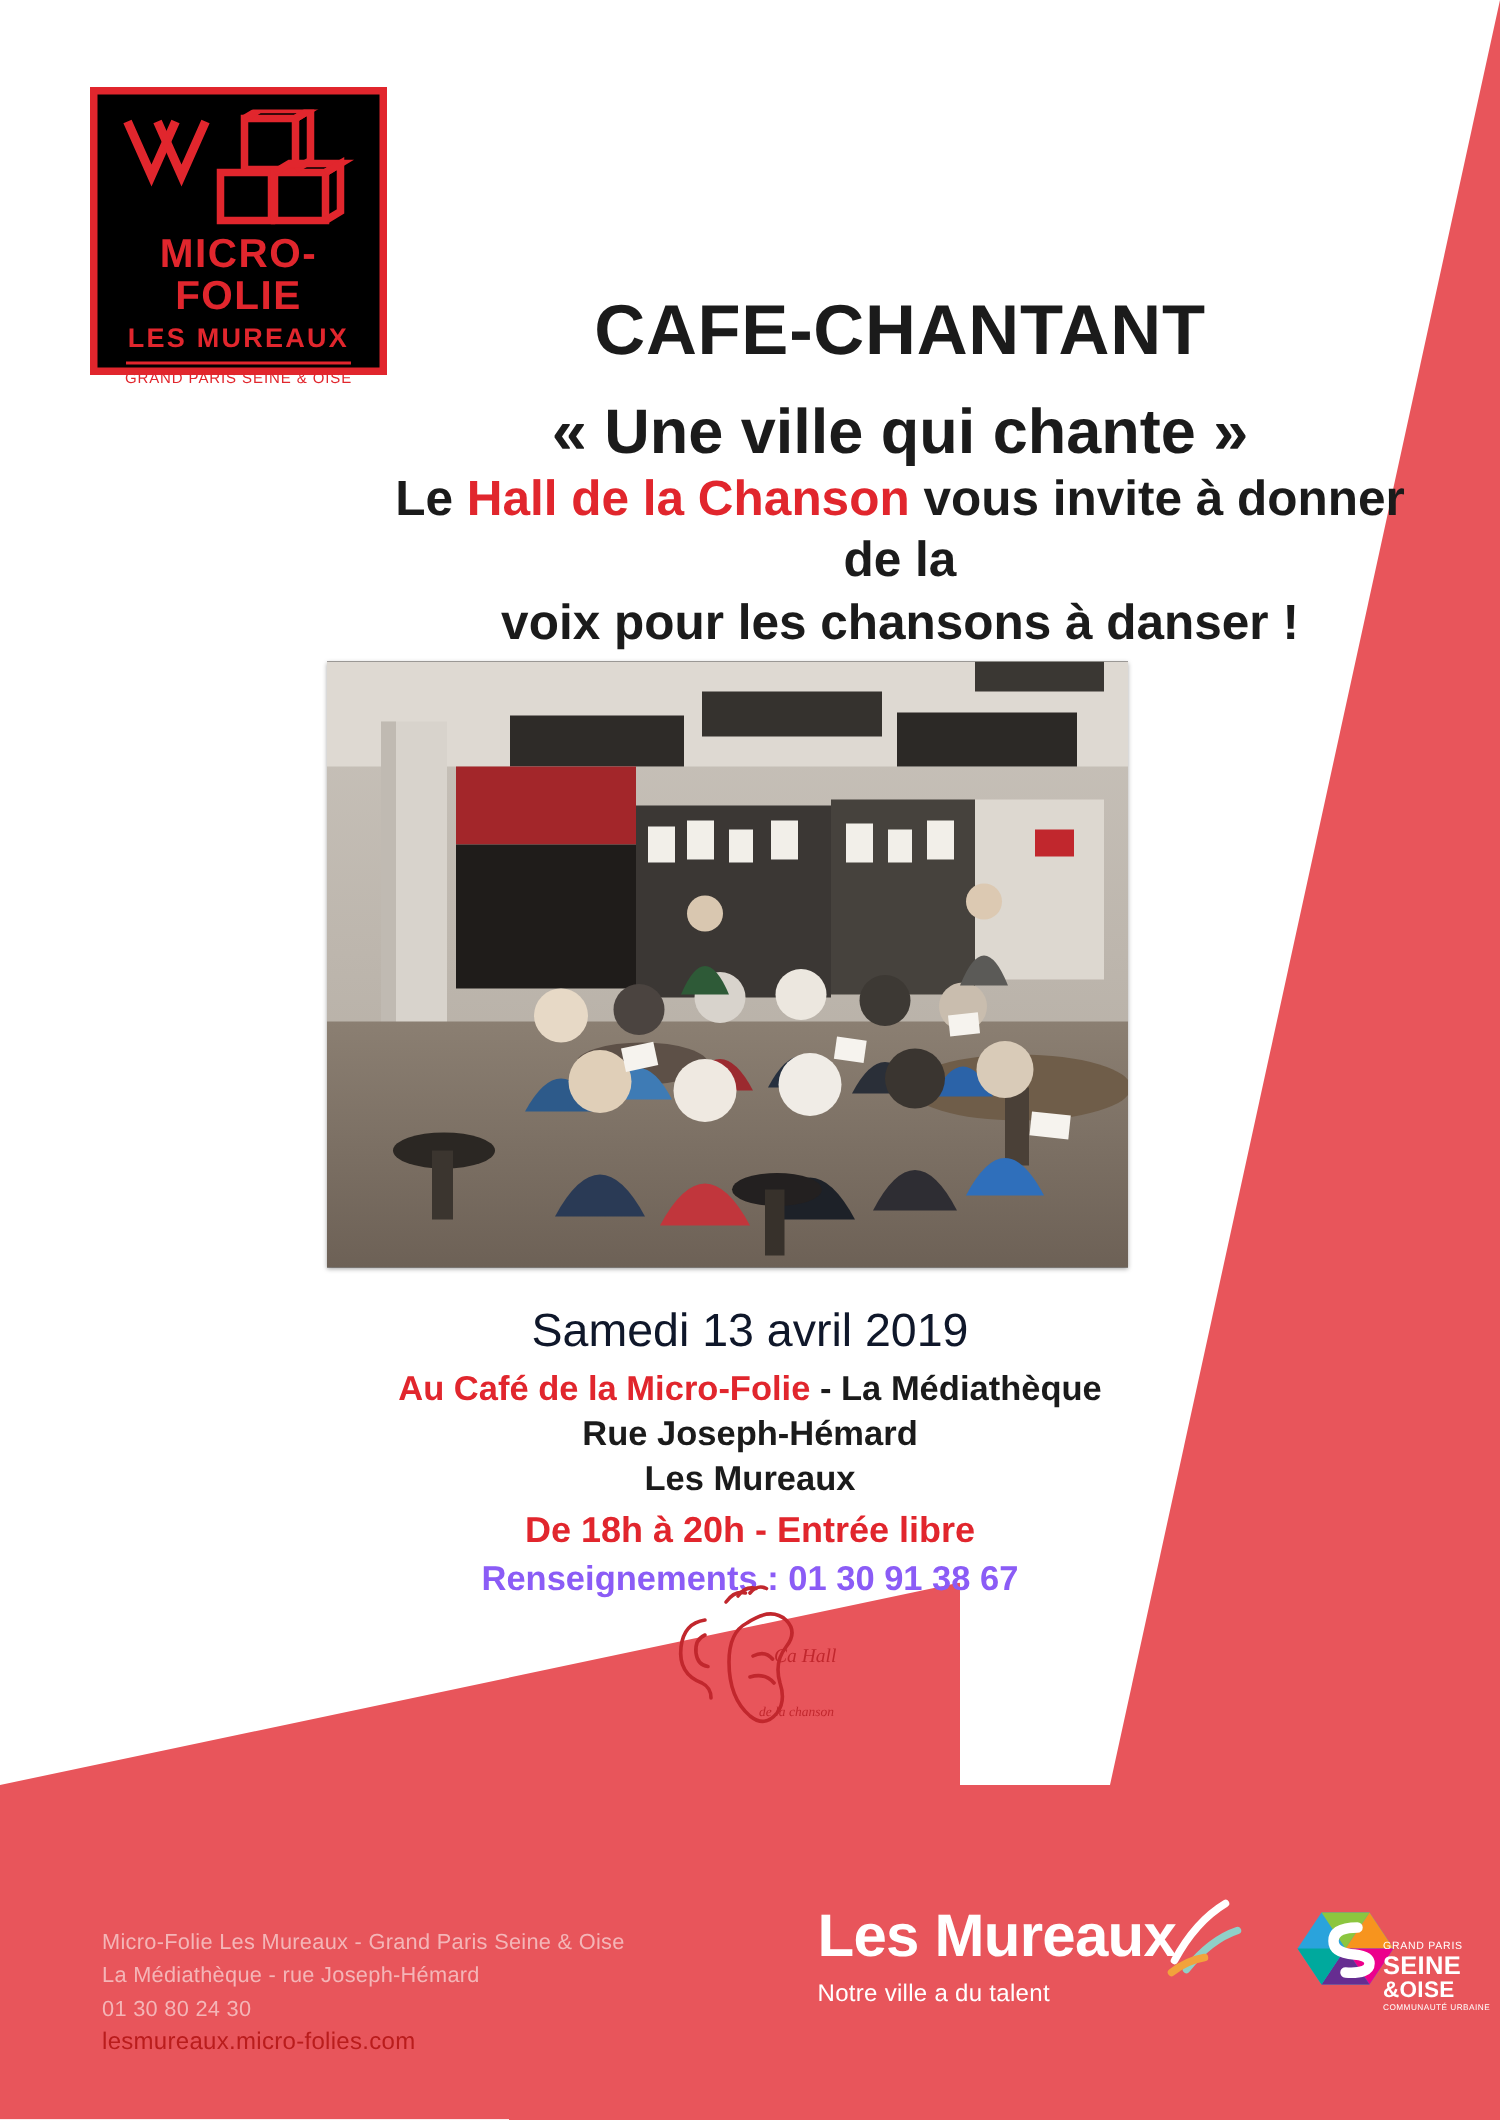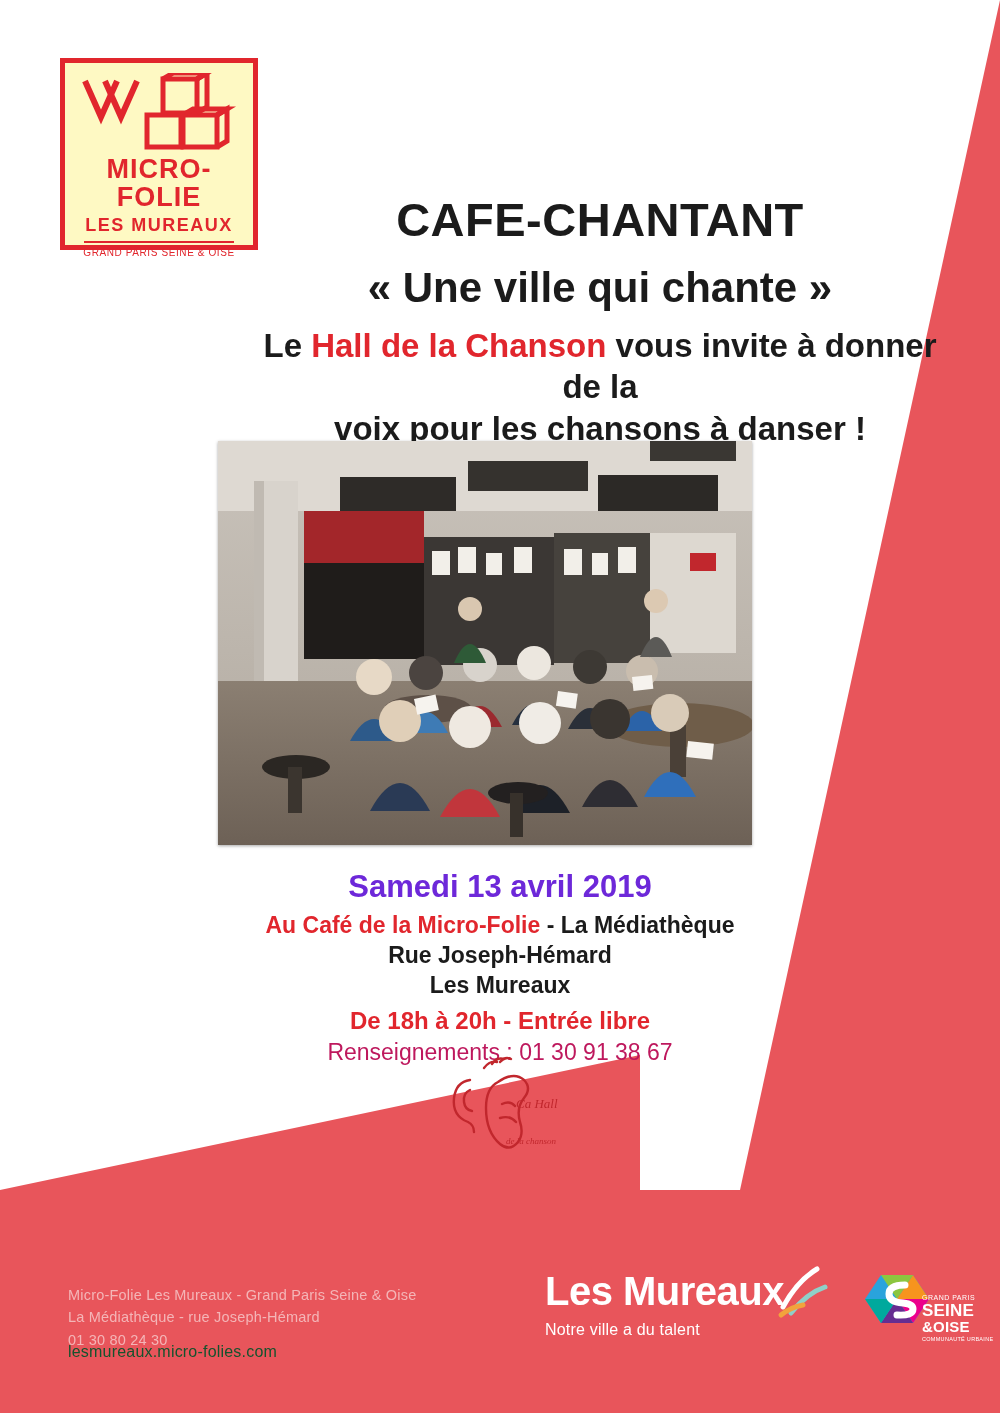--- a/index.html
+++ b/index.html
@@ -48,21 +48,21 @@
 
   
   .logo {
     position: absolute;
     left: 60px;
     top: 58px;
     width: 198px;
     height: 192px;
     border: 5px solid #e1262d;
     box-sizing: border-box;
-    background: #fef9c3;
+    background: #000000;
   }
   .logo-inner {
     position: relative;
     width: 100%;
     height: 100%;
   }
   .logo-mark {
     position: absolute;
     left: 12px;
     top: 10px;
@@ -118,21 +118,20 @@
   }
   .h-sub {
     font-size: 42px;
     font-weight: bold;
     margin-top: 20px;
     line-height: 1.1;
   }
   .h-lead {
     font-size: 33px;
     font-weight: bold;
-    margin-top: 14px;
     line-height: 1.25;
   }
   .accent {
     color: #e1262d;
   }
 
   
   .photo {
     position: absolute;
     left: 218px;
@@ -148,22 +147,22 @@
   
   .info {
     position: absolute;
     left: 200px;
     top: 868px;
     width: 600px;
     text-align: center;
   }
   .info .line-date {
     font-size: 31px;
-    font-weight: bold;
-    color: #6d28d9;
+    font-weight: normal;
+    color: #0f172a;
     line-height: 1.25;
   }
   .info .line-place {
     font-size: 23px;
     font-weight: bold;
     color: #1b1b1b;
     line-height: 1.3;
     margin-top: 4px;
   }
   .info .line-place .accent { color: #e1262d; }
@@ -176,22 +175,22 @@
   }
   .info .line-hours {
     font-size: 24px;
     font-weight: bold;
     color: #e1262d;
     line-height: 1.35;
     margin-top: 5px;
   }
   .info .line-contact {
     font-size: 23px;
-    font-weight: normal;
-    color: #be185d;
+    font-weight: bold;
+    color: #8b5cf6;
     line-height: 1.3;
   }
 
   
   .hall-logo {
     position: absolute;
     left: 440px;
     top: 1052px;
     width: 120px;
     height: 105px;
@@ -203,22 +202,22 @@
     left: 68px;
     bottom: 62px;
     color: #f4b5b7;
     font-size: 14.5px;
     line-height: 1.55;
     letter-spacing: 0.2px;
   }
   .footer-site {
     position: absolute;
     left: 68px;
-    bottom: 52px;
-    color: #14532d;
+    bottom: 42px;
+    color: #b91c1c;
     font-size: 16px;
     letter-spacing: 0.2px;
   }
 
   
   .lm-logo {
     position: absolute;
     left: 545px;
     bottom: 52px;
     width: 270px;

